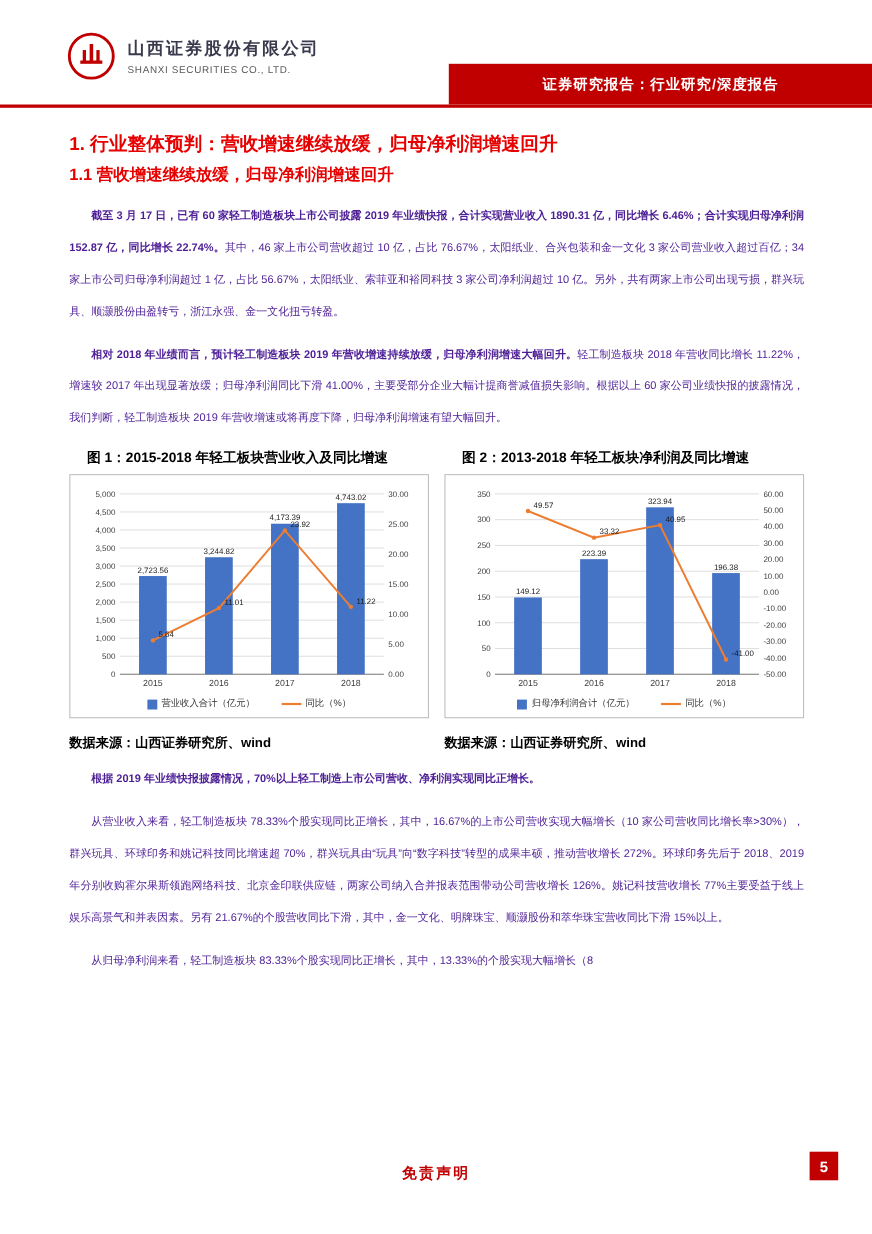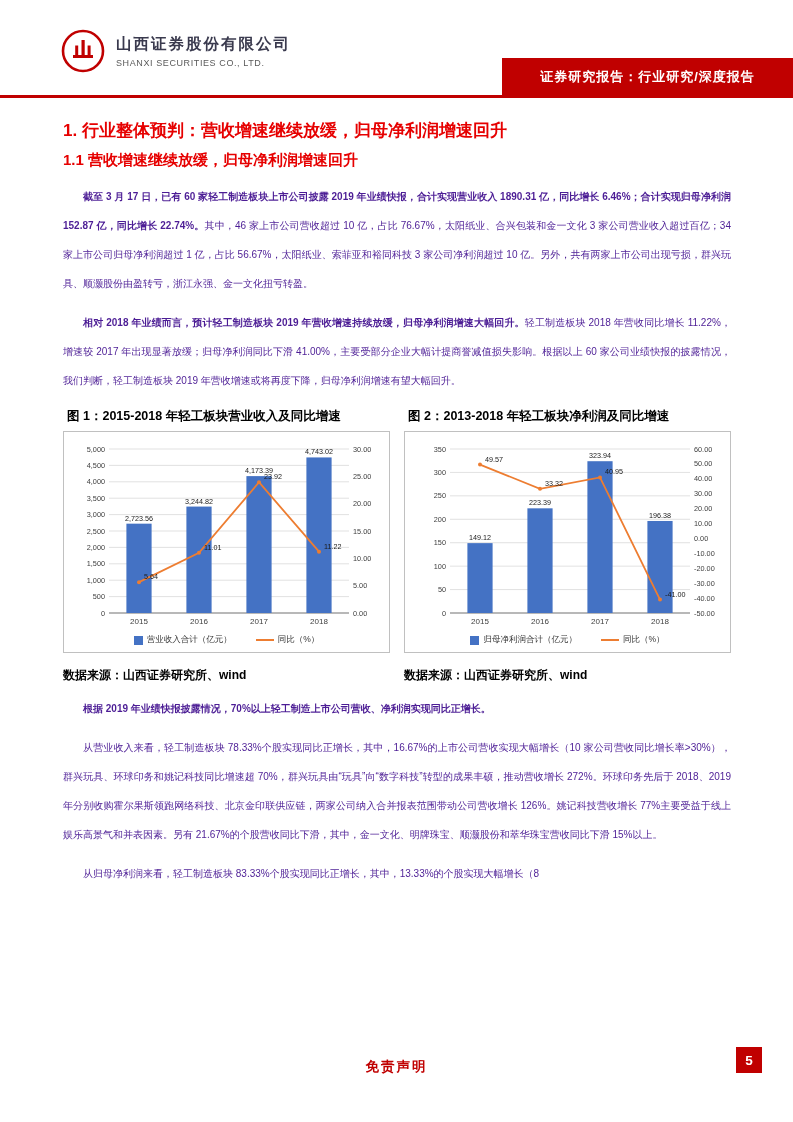--- a/index.html
+++ b/index.html
@@ -5,34 +5,34 @@
   *{box-sizing:border-box;margin:0;padding:0}
   html,body{background:#ffffff}
   .page{position:relative;width:793px;height:1122px;background:#fff;overflow:hidden;
         font-family:"Liberation Sans","DejaVu Sans",sans-serif;color:#141414}
 
   
   .brand{position:absolute;left:60px;top:28px;display:flex;align-items:center;gap:10px}
   .logo{width:46px;height:46px;flex:0 0 auto}
   .brand-cn{font-size:15.5px;font-weight:bold;color:#3a3a4e;letter-spacing:2px}
   .brand-en{font-size:9px;color:#5a5a5a;letter-spacing:.6px;margin-top:3px}
-  .banner{position:absolute;top:58px;right:0;width:291px;height:37px;background:#c00000;color:#fff;
+  .banner{position:absolute;top:58px;right:0;width:385px;height:37px;background:#c00000;color:#fff;
           display:flex;align-items:center;justify-content:center;font-size:13px;font-weight:bold;letter-spacing:1px}
   .header-rule{position:absolute;top:95px;left:0;width:100%;height:3px;background:#c00000}
 
   
   .main{position:absolute;left:63px;top:108px;width:668px}
   h1.title{font-size:17px;font-weight:bold;color:#e60000;margin:10px 0 0;line-height:26px}
   h2.subtitle{font-size:15px;font-weight:bold;color:#e60000;margin:4px 0 0;line-height:24px}
   .para{font-size:10px;line-height:29px;text-align:justify;text-indent:2em;margin:10px 0 0;color:#4c1d95}
 
   
   .charts-row{display:flex;gap:14px;margin-top:12px}
   .figure{width:327px}
-  .fig-title{font-size:12.5px;font-weight:bold;color:#000;margin:0 4px 6px;line-height:18px}
+  .fig-title{font-size:12.5px;font-weight:bold;color:#000;margin:0 16px 6px;line-height:18px}
   .chart-box{border:1px solid #c0c0c0;padding:3px 2px}
   .chart-svg{display:block;margin:0 auto}
   .legend{display:flex;justify-content:center;align-items:center;gap:24px;font-size:8.5px;color:#333;padding:1px 0 3px}
   .legend-item{display:flex;align-items:center;gap:4px}
   .swatch-bar{width:9px;height:9px;display:inline-block;background:#4472C4}
   .swatch-line{width:18px;height:2px;display:inline-block;background:#ED7D31}
   .source{font-size:12px;font-weight:bold;color:#000;margin-top:14px}
 
   
   .footer-disclaimer{position:absolute;left:0;width:100%;bottom:46px;text-align:center;

